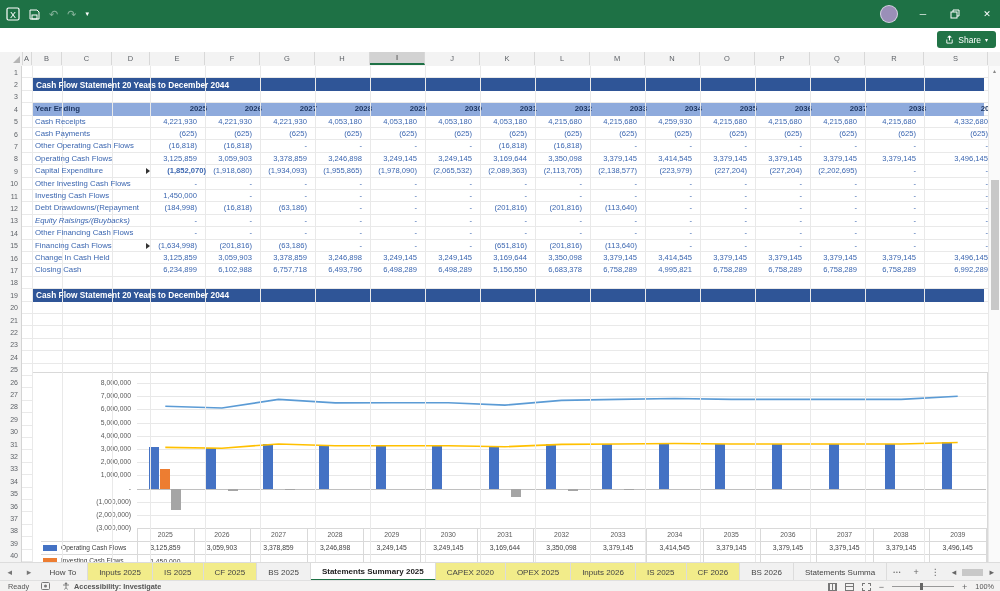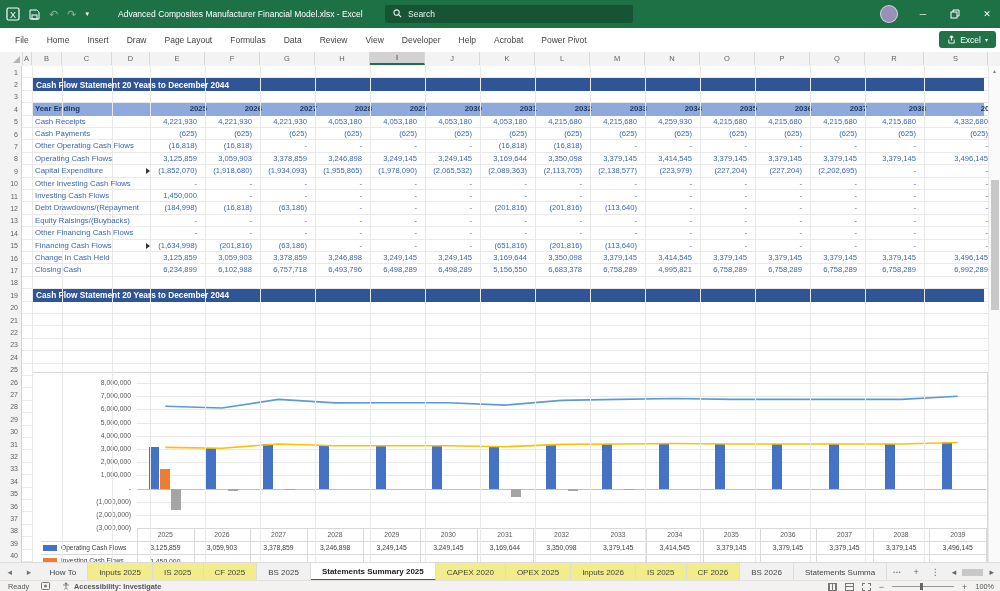--- a/index.html
+++ b/index.html
@@ -84,65 +84,40 @@
     <span class="qicon">
       <svg width="11" height="11" viewBox="0 0 11 11">
           <path d="M1 1h7l2 2v7H1z" fill="none" stroke="#fff" stroke-width="1"></path>
           <rect x="3" y="6" width="5" height="4" fill="none" stroke="#fff" stroke-width="1"></rect>
         </svg>
     </span>
     <span class="qicon faded">↶</span>
     <span class="qicon faded">↷</span>
     <span class="qicon" style="font-size:7px">▾</span>
   </div>
-  <div id="win-title">Advanced Composites Manufacturer Financial Model.xlsx  -  Excel</div>
-  <div id="searchbox">
-    <span>
-      <svg width="9" height="9" viewBox="0 0 10 10">
-          <circle cx="4" cy="4" r="3" fill="none" stroke="#eaf3ec" stroke-width="1.2"></circle>
-          <line x1="6.3" y1="6.3" x2="9" y2="9" stroke="#eaf3ec" stroke-width="1.2"></line>
-        </svg>
-    </span>
-    <span>Search</span>
-  </div>
   <div id="tb-right">
     <span id="avatar"></span>
     <span class="winctl">─</span>
     <span class="winctl">
       <svg width="10" height="10" viewBox="0 0 10 10">
           <rect x="1" y="3" width="6" height="6" fill="none" stroke="#fff" stroke-width="1"></rect>
           <path d="M3 3V1h6v6h-2" fill="none" stroke="#fff" stroke-width="1"></path>
         </svg>
     </span>
     <span class="winctl">✕</span>
   </div>
 </div>
 
 <div id="menubar">
-  <div id="menu-tabs">
-      <div class="menu-item">File</div>
-      <div class="menu-item">Home</div>
-      <div class="menu-item">Insert</div>
-      <div class="menu-item">Draw</div>
-      <div class="menu-item">Page Layout</div>
-      <div class="menu-item">Formulas</div>
-      <div class="menu-item">Data</div>
-      <div class="menu-item">Review</div>
-      <div class="menu-item">View</div>
-      <div class="menu-item">Developer</div>
-      <div class="menu-item">Help</div>
-      <div class="menu-item">Acrobat</div>
-      <div class="menu-item">Power Pivot</div>
-    </div>
   <div id="share-btn">
     <svg width="9" height="9" viewBox="0 0 10 10">
         <path d="M5 6V1M5 1L3 3M5 1l2 2" stroke="#fff" stroke-width="1.2" fill="none"></path>
         <path d="M2 5v4h6V5" stroke="#fff" stroke-width="1" fill="none"></path>
       </svg>
-    <span>Excel</span>
+    <span>Share</span>
     <span style="font-size:6px">▾</span>
   </div>
 </div>
 
 <div id="colheaders">
   <div id="corner">
       <span class="tri"></span>
     </div>
 <div class="colhead" style="left: 22px; width: 10px;">A</div>
     <div class="colhead" style="left: 32px; width: 30px;">B</div>
@@ -475,21 +450,21 @@
       <div class="cellval" style="left: 508px; top: 86.8px; width: 52px; line-height: 12.4px;">3,350,098</div>
       <div class="cellval" style="left: 563px; top: 86.8px; width: 52px; line-height: 12.4px;">3,379,145</div>
       <div class="cellval" style="left: 618px; top: 86.8px; width: 52px; line-height: 12.4px;">3,414,545</div>
       <div class="cellval" style="left: 673px; top: 86.8px; width: 52px; line-height: 12.4px;">3,379,145</div>
       <div class="cellval" style="left: 728px; top: 86.8px; width: 52px; line-height: 12.4px;">3,379,145</div>
       <div class="cellval" style="left: 783px; top: 86.8px; width: 52px; line-height: 12.4px;">3,379,145</div>
       <div class="cellval" style="left: 842px; top: 86.8px; width: 52px; line-height: 12.4px;">3,379,145</div>
       <div class="cellval" style="left: 914px; top: 86.8px; width: 52px; line-height: 12.4px;">3,496,145</div>
       <div class="celllab" style="left: 13px; top: 99.2px; line-height: 12.4px;">Capital Expenditure</div>
       <div class="flagmark" style="left: 124px; top: 102.2px;"></div>
-      <div class="cellval" style="left: 123px; top: 99.2px; width: 52px; line-height: 12.4px;">(1,852,070)</div>
+      <div class="cellval" style="left: 132px; top: 99.2px; width: 52px; line-height: 12.4px; font-weight: bold;">(1,852,070)</div>
       <div class="cellval" style="left: 178px; top: 99.2px; width: 52px; line-height: 12.4px;">(1,918,680)</div>
       <div class="cellval" style="left: 233px; top: 99.2px; width: 52px; line-height: 12.4px;">(1,934,093)</div>
       <div class="cellval" style="left: 288px; top: 99.2px; width: 52px; line-height: 12.4px;">(1,955,865)</div>
       <div class="cellval" style="left: 343px; top: 99.2px; width: 52px; line-height: 12.4px;">(1,978,090)</div>
       <div class="cellval" style="left: 398px; top: 99.2px; width: 52px; line-height: 12.4px;">(2,065,532)</div>
       <div class="cellval" style="left: 453px; top: 99.2px; width: 52px; line-height: 12.4px;">(2,089,363)</div>
       <div class="cellval" style="left: 508px; top: 99.2px; width: 52px; line-height: 12.4px;">(2,113,705)</div>
       <div class="cellval" style="left: 563px; top: 99.2px; width: 52px; line-height: 12.4px;">(2,138,577)</div>
       <div class="cellval" style="left: 618px; top: 99.2px; width: 52px; line-height: 12.4px;">(223,979)</div>
       <div class="cellval" style="left: 673px; top: 99.2px; width: 52px; line-height: 12.4px;">(227,204)</div>
@@ -538,21 +513,21 @@
       <div class="cellval" style="left: 398px; top: 136.4px; width: 52px; line-height: 12.4px;">-</div>
       <div class="cellval" style="left: 453px; top: 136.4px; width: 52px; line-height: 12.4px;">(201,816)</div>
       <div class="cellval" style="left: 508px; top: 136.4px; width: 52px; line-height: 12.4px;">(201,816)</div>
       <div class="cellval" style="left: 563px; top: 136.4px; width: 52px; line-height: 12.4px;">(113,640)</div>
       <div class="cellval" style="left: 618px; top: 136.4px; width: 52px; line-height: 12.4px;">-</div>
       <div class="cellval" style="left: 673px; top: 136.4px; width: 52px; line-height: 12.4px;">-</div>
       <div class="cellval" style="left: 728px; top: 136.4px; width: 52px; line-height: 12.4px;">-</div>
       <div class="cellval" style="left: 783px; top: 136.4px; width: 52px; line-height: 12.4px;">-</div>
       <div class="cellval" style="left: 842px; top: 136.4px; width: 52px; line-height: 12.4px;">-</div>
       <div class="cellval" style="left: 914px; top: 136.4px; width: 52px; line-height: 12.4px;">-</div>
-      <div class="celllab" style="left: 13px; top: 148.8px; line-height: 12.4px;">Equity Raisings/(Buybacks)</div>
+      <div class="celllab" style="left: 13px; top: 148.8px; line-height: 12.4px; font-style: italic;">Equity Raisings/(Buybacks)</div>
       <div class="cellval" style="left: 123px; top: 148.8px; width: 52px; line-height: 12.4px;">-</div>
       <div class="cellval" style="left: 178px; top: 148.8px; width: 52px; line-height: 12.4px;">-</div>
       <div class="cellval" style="left: 233px; top: 148.8px; width: 52px; line-height: 12.4px;">-</div>
       <div class="cellval" style="left: 288px; top: 148.8px; width: 52px; line-height: 12.4px;">-</div>
       <div class="cellval" style="left: 343px; top: 148.8px; width: 52px; line-height: 12.4px;">-</div>
       <div class="cellval" style="left: 398px; top: 148.8px; width: 52px; line-height: 12.4px;">-</div>
       <div class="cellval" style="left: 453px; top: 148.8px; width: 52px; line-height: 12.4px;">-</div>
       <div class="cellval" style="left: 508px; top: 148.8px; width: 52px; line-height: 12.4px;">-</div>
       <div class="cellval" style="left: 563px; top: 148.8px; width: 52px; line-height: 12.4px;">-</div>
       <div class="cellval" style="left: 618px; top: 148.8px; width: 52px; line-height: 12.4px;">-</div>

